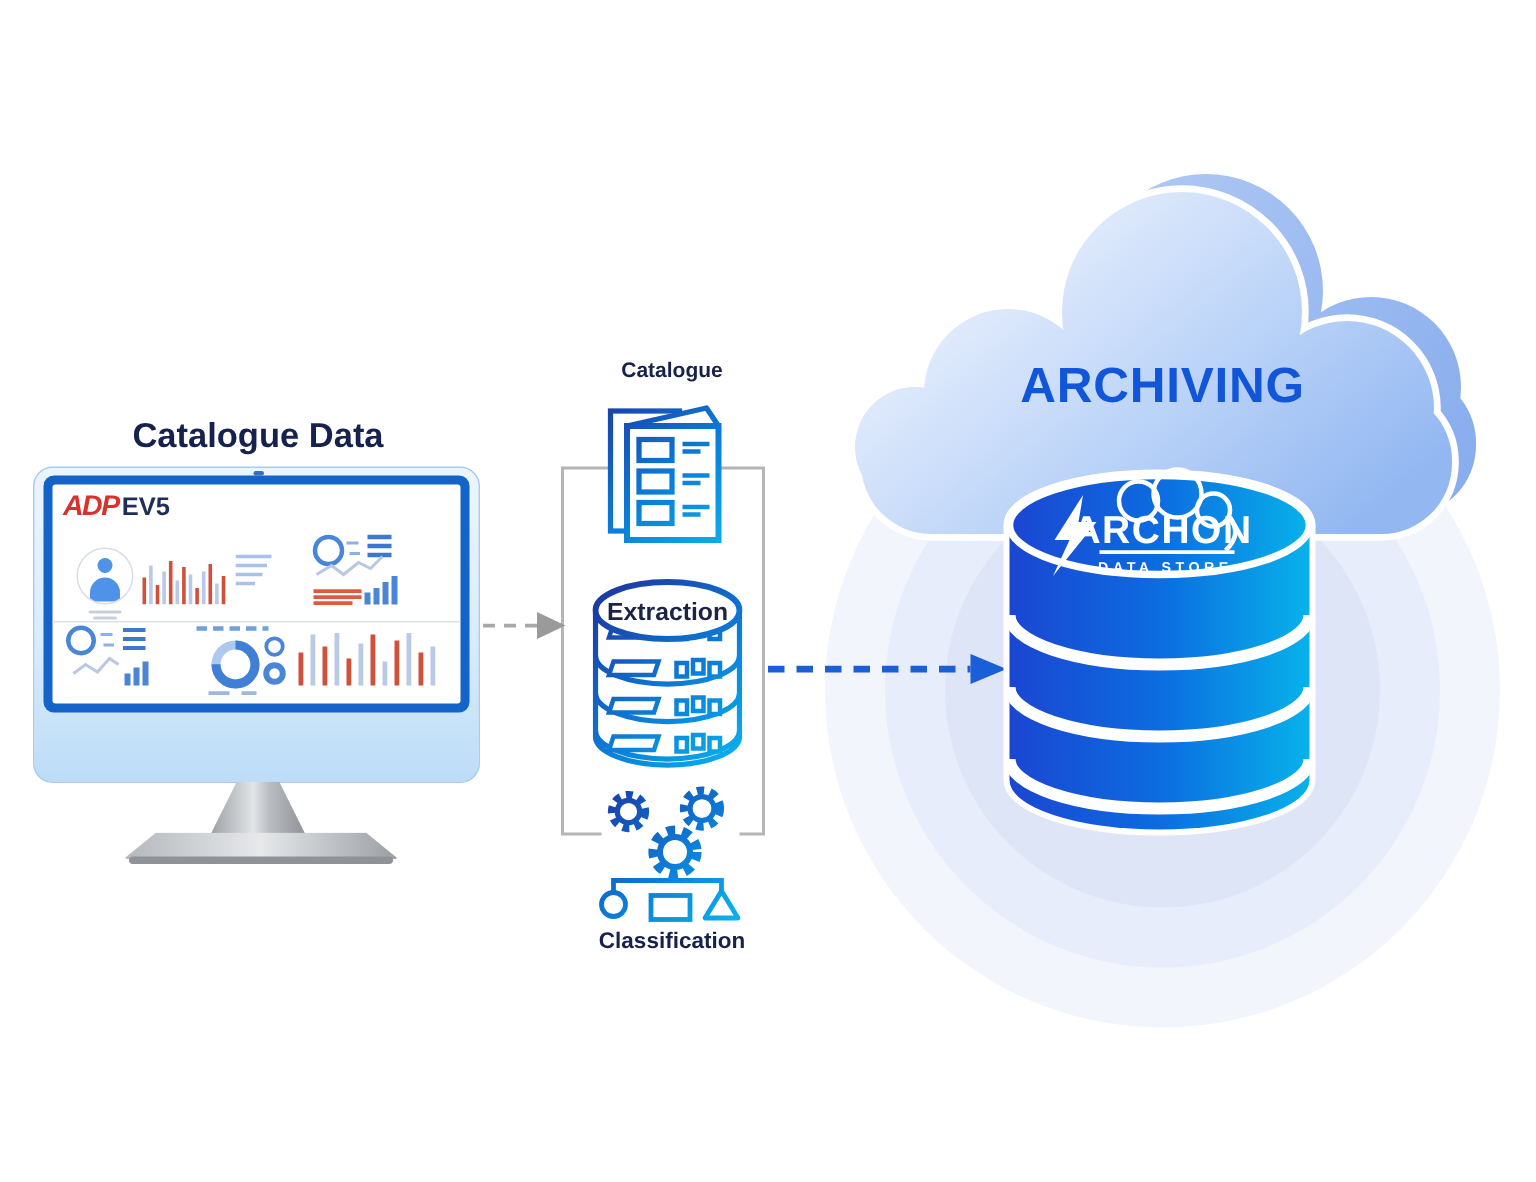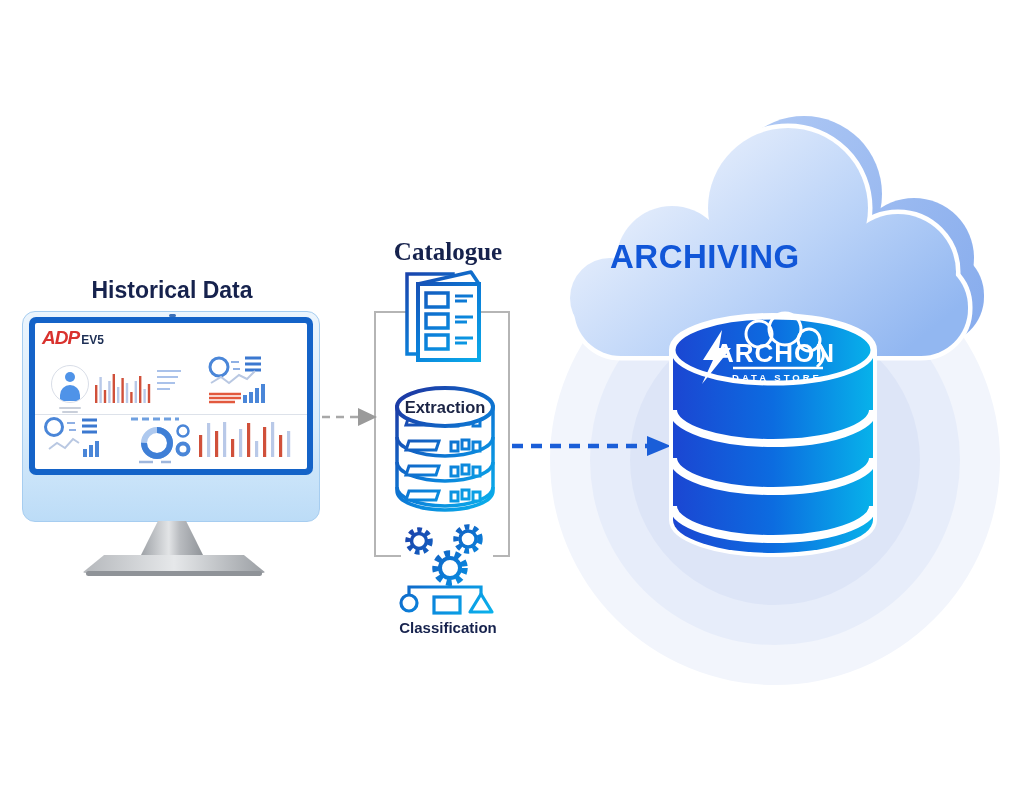--- a/index.html
+++ b/index.html
@@ -3,38 +3,38 @@
 <meta charset="utf-8">
 <style>
   html,body{margin:0;padding:0;background:#fff;}
   .canvas{position:relative;width:1024px;height:788px;background:#ffffff;overflow:hidden;
           font-family:"Liberation Sans",sans-serif;}
   .abs{position:absolute;}
   .ring{position:absolute;border-radius:50%;}
   .ring1{left:550px;top:235px;width:450px;height:450px;background:#f2f5fc;}
   .ring2{left:590px;top:275px;width:370px;height:370px;background:#e7edfa;}
   .ring3{left:630px;top:315px;width:290px;height:290px;background:#dde5f7;}
-  .cloud-title{position:absolute;left:610px;top:240px;width:330px;
+  .cloud-title{position:absolute;left:610px;top:240px;width:330px;text-align:center;
     font-size:33px;line-height:33px;font-weight:800;color:#1156d8;letter-spacing:.5px;z-index:3;}
   .section-title{position:absolute;color:#16224d;font-weight:700;text-align:center;}
   .hist-title{left:52px;top:277px;width:240px;font-size:23px;}
-  .cat-title{left:368px;top:238px;width:160px;font-size:25px;font-family:Liberation Serif, serif;}
+  .cat-title{left:368px;top:238px;width:160px;font-size:14px;}
   .class-title{left:368px;top:619px;width:160px;font-size:15px;}
   .pipeline-box{position:absolute;left:374px;top:311px;width:136px;height:246px;
     border:2px solid #b5b5b5;box-sizing:border-box;z-index:1;background:transparent;}
   
   .monitor-outer{position:absolute;left:22px;top:311px;width:298px;height:211px;border-radius:13px;
     background:linear-gradient(180deg,#ecf5fd 0%,#d9ecfb 55%,#bcdcf7 100%);
     border:1.5px solid #a6cdf0;box-sizing:border-box;z-index:2;}
   .cam-dot{position:absolute;left:146px;top:2px;width:7px;height:3px;border-radius:2px;background:#3c70b8;}
   .monitor-frame{position:absolute;left:6px;top:5px;width:284px;height:158px;background:#1463c8;border-radius:7px;}
   .screen{position:absolute;left:6px;top:6px;width:272px;height:146px;background:#fff;border-radius:2px;overflow:hidden;}
   .brand-row{position:absolute;left:7px;top:4px;white-space:nowrap;}
   .adp{font-size:19px;font-weight:800;font-style:italic;color:#d9322e;letter-spacing:-1px;}
-  .ev5{font-size:12px;font-weight:600;color:#1d2f55;margin-left:2px;}
+  .ev5{font-size:17px;font-weight:600;color:#1d2f55;margin-left:2px;}
   .avatar{position:absolute;left:16px;top:42px;width:38px;height:38px;border-radius:50%;
     border:1.5px solid #d9dee8;box-sizing:border-box;overflow:hidden;background:#fff;}
   .avatar .head{position:absolute;left:13px;top:6px;width:10px;height:10px;border-radius:50%;background:#4f93e8;}
   .avatar .body{position:absolute;left:8px;top:19px;width:20px;height:16px;border-radius:10px 10px 2px 2px;background:#4f93e8;}
   .avatar-line{position:absolute;height:2px;background:#c9cfda;border-radius:1px;}
   .divider{position:absolute;left:0;top:91px;width:272px;height:1px;background:#dde2ea;}
   
   .stand-neck{position:absolute;left:140px;top:521px;width:64px;height:36px;z-index:2;
     background:linear-gradient(90deg,#9b9fa4,#e2e4e6 45%,#b9bcc0 62%,#8e9297);
     clip-path:polygon(28% 0,72% 0,100% 100%,0 100%);}
@@ -85,21 +85,21 @@
       <circle cx="236" cy="96" r="80"></circle>
       <circle cx="346" cy="160" r="58"></circle>
       <rect x="22" y="148" width="394" height="96" rx="47"></rect>
     </g>
   </svg>
 
   <div class="cloud-title">
     <div>ARCHIVING</div>
   </div>
 
-  <div class="section-title hist-title">Historical Data</div>
+  <div class="section-title hist-title">Catalogue Data</div>
 
   <div class="monitor-outer">
     <div class="cam-dot"></div>
     <div class="monitor-frame">
       <div class="screen">
         <div class="brand-row">
           <span class="adp">ADP</span><span class="ev5">EV5</span>
         </div>
         <div class="avatar">
           <div class="head"></div>

